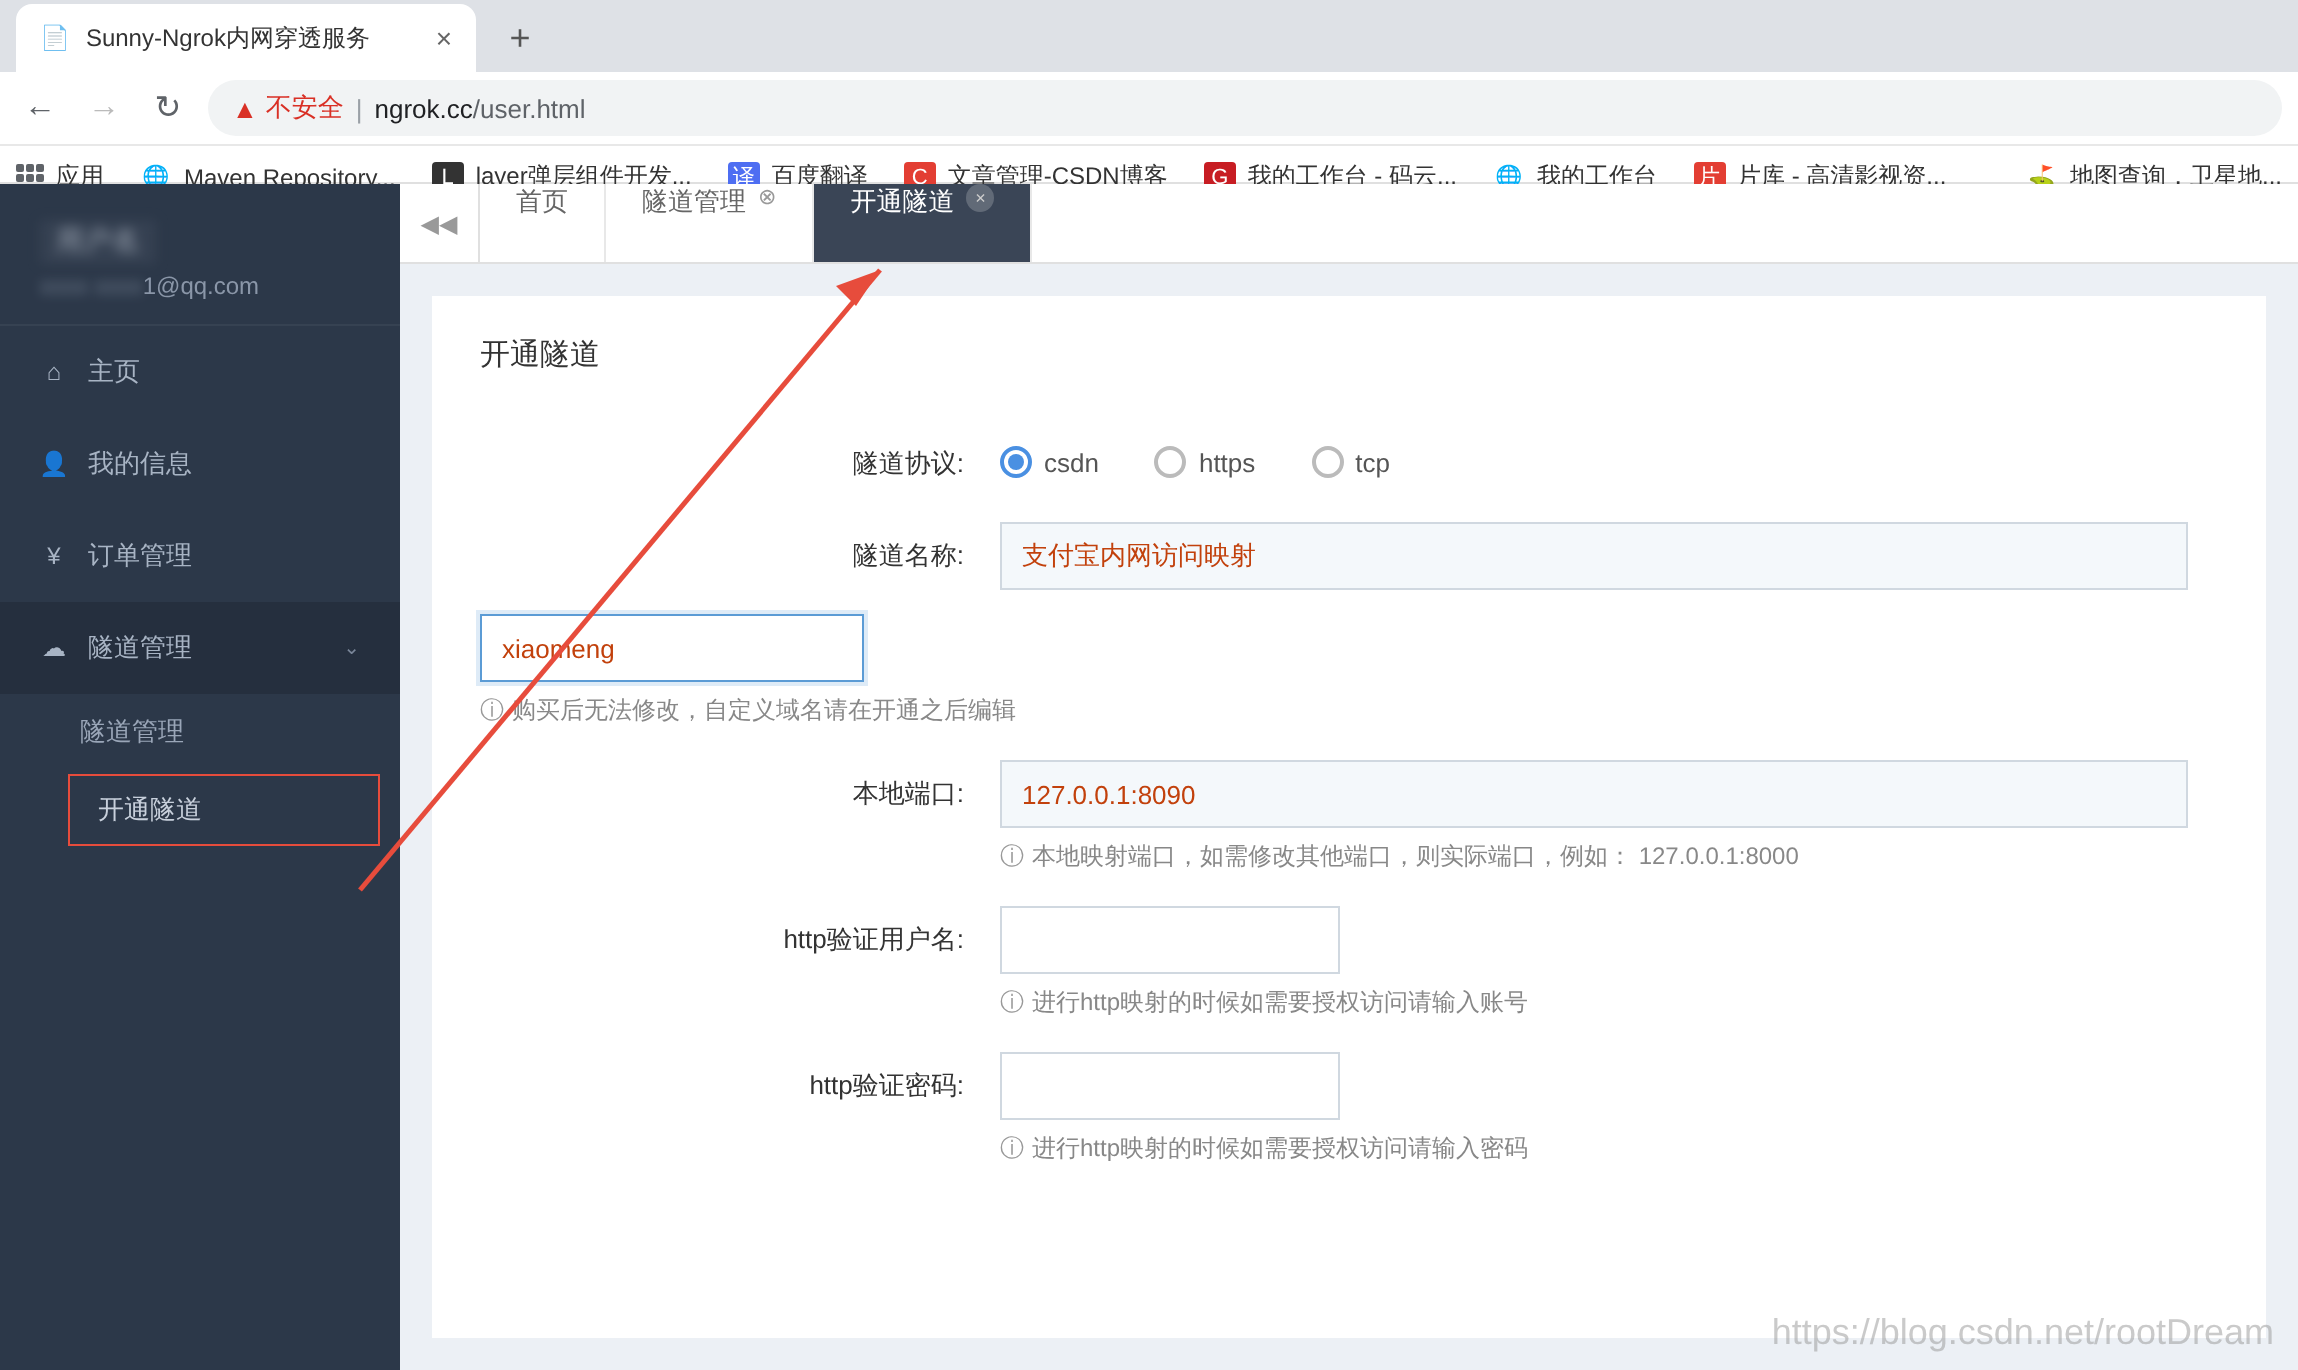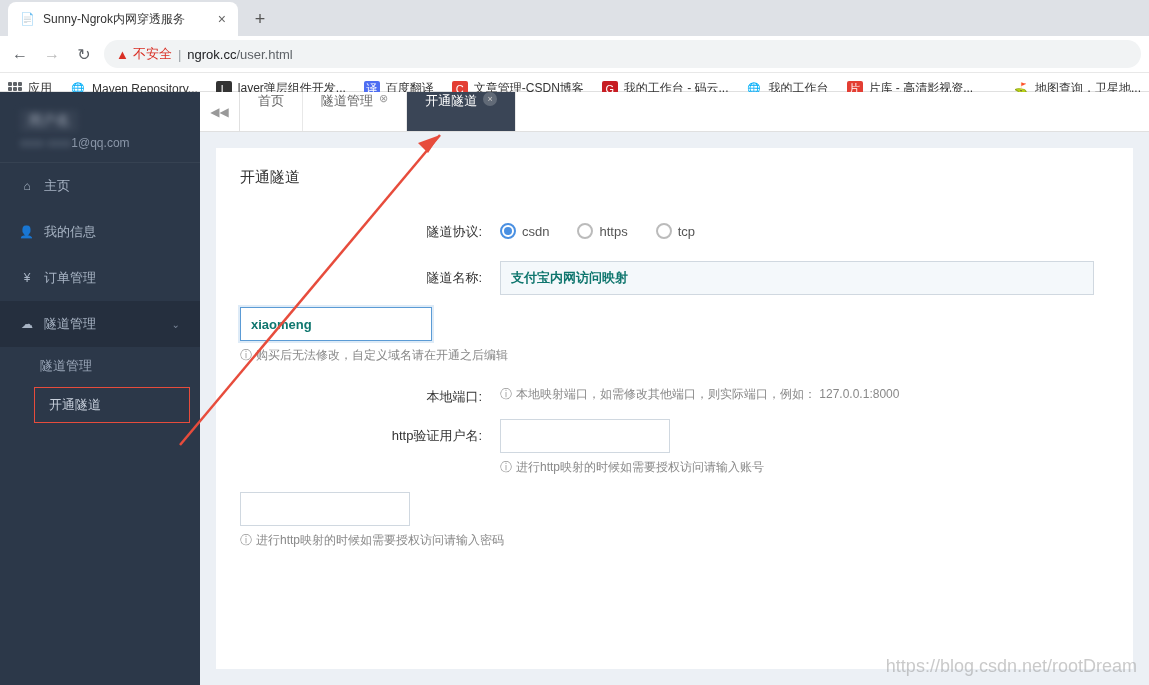--- a/index.html
+++ b/index.html
@@ -55,21 +55,21 @@
     .form-row { display: flex; align-items: flex-start; margin-bottom: 10px; min-height: 36px; }
     .form-label { width: 260px; text-align: right; padding-right: 18px; font-size: 13px; color: #333; padding-top: 8px; }
     .form-control { flex: 1; }
     
     .radio-group { display: flex; gap: 28px; padding-top: 8px; }
     .radio-opt { display: flex; align-items: center; gap: 6px; font-size: 13px; color: #555; }
     .radio { width: 16px; height: 16px; border: 2px solid #bbb; border-radius: 50%; display: inline-flex; align-items: center; justify-content: center; }
     .radio.checked { border-color: #4a90e2; }
     .radio.checked::after { content: ''; width: 8px; height: 8px; background: #4a90e2; border-radius: 50%; }
     
-    .text-input { width: 100%; max-width: 594px; height: 34px; border: 1px solid #d0d8e0; background: #f4f8fb; padding: 0 10px; font-size: 13px; color: #0f766e; font-weight: bold; }
+    .text-input { width: 100%; max-width: 594px; height: 34px; border: 1px solid #d0d8e0; background: #f4f8fb; padding: 0 10px; font-size: 13px; color: #c2410c; }
     .text-input.narrow { width: 192px; border-color: #5b9bd5; background: #fff; outline: 2px solid rgba(91,155,213,0.2); }
     .text-input.small { width: 170px; background: #fff; }
     
     .help-text { font-size: 12px; color: #888; margin-top: 6px; margin-bottom: 14px; display: flex; align-items: center; gap: 4px; }
     .info-icon { color: #999; font-size: 12px; }
     
     .watermark { position: absolute; bottom: 8px; right: 12px; font-size: 18px; color: rgba(150,150,150,0.5); }
     
     .arrow { position: absolute; pointer-events: none; z-index: 100; }
   </style>
@@ -229,39 +229,41 @@
           <div class="help-text">
               <span class="info-icon">ⓘ</span>
               <span>购买后无法修改，自定义域名请在开通之后编辑</span>
             </div>
         </div>
       </div>
 
       <div class="form-row" style="margin-bottom:2px;">
         <div class="form-label">本地端口:</div>
         <div class="form-control">
+          <input class="text-input" value="127.0.0.1:8090" style="">
           <div class="help-text">
               <span class="info-icon">ⓘ</span>
               <span>本地映射端口，如需修改其他端口，则实际端口，例如：  127.0.0.1:8000</span>
             </div>
         </div>
       </div>
 
       <div class="form-row" style="margin-bottom:2px;">
         <div class="form-label">http验证用户名:</div>
         <div class="form-control">
           <input class="text-input small" value="" style="">
           <div class="help-text">
               <span class="info-icon">ⓘ</span>
               <span>进行http映射的时候如需要授权访问请输入账号</span>
             </div>
         </div>
       </div>
 
       <div class="form-row" style="margin-bottom:2px;">
+        <div class="form-label">http验证密码:</div>
         <div class="form-control">
           <input class="text-input small" value="" style="">
           <div class="help-text">
               <span class="info-icon">ⓘ</span>
               <span>进行http映射的时候如需要授权访问请输入密码</span>
             </div>
         </div>
       </div>
     </div>
   </div>

